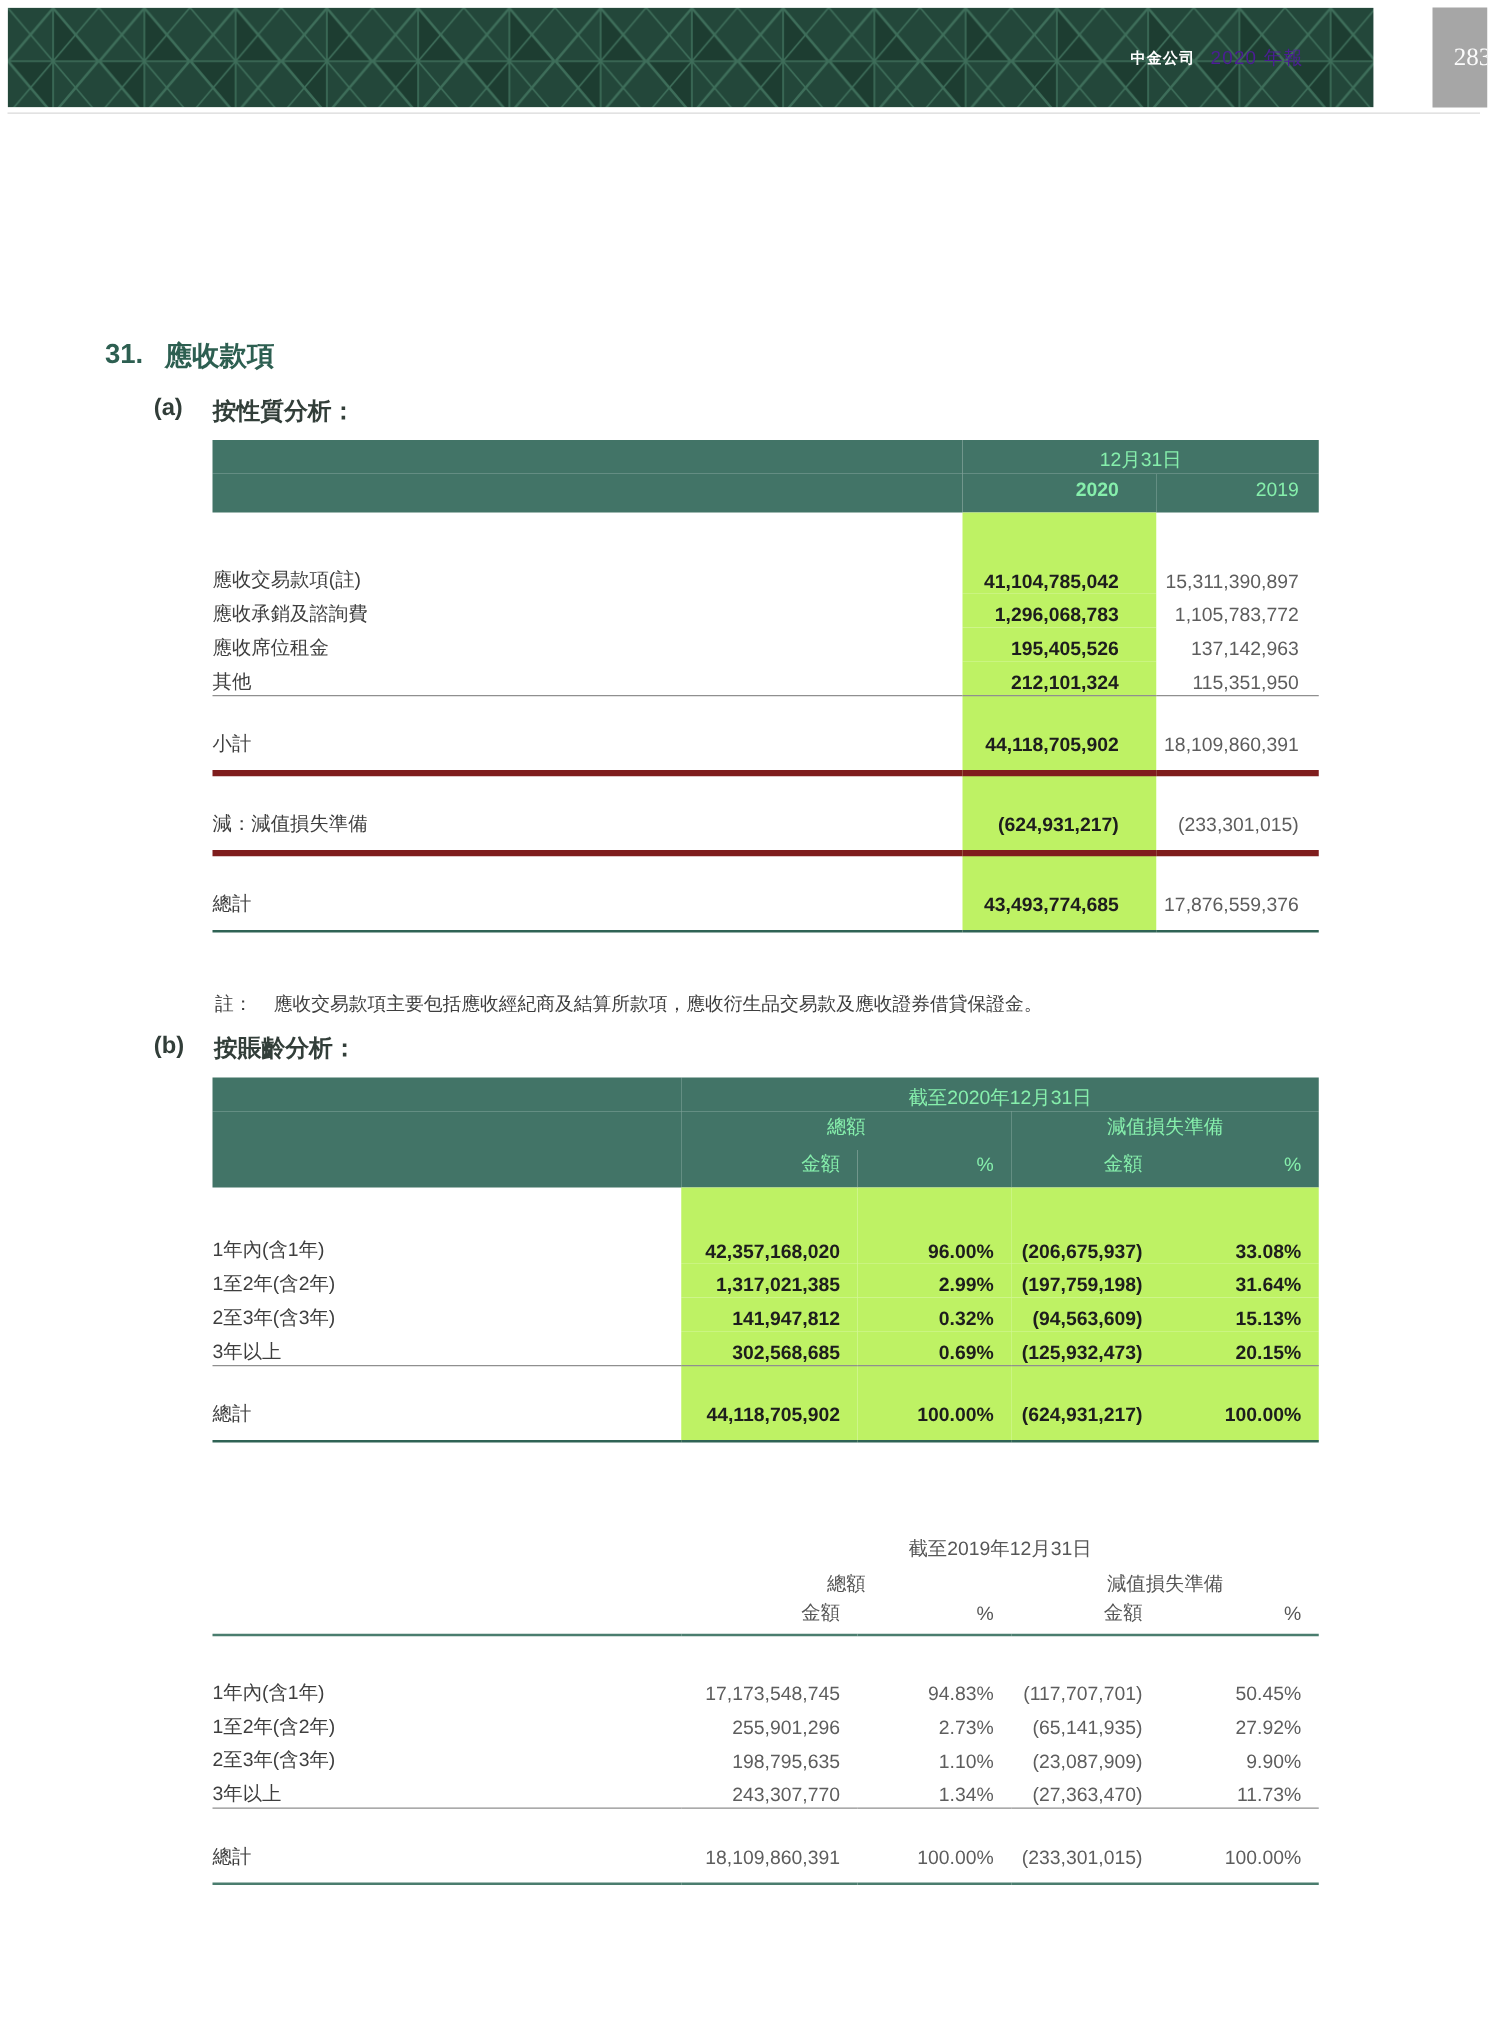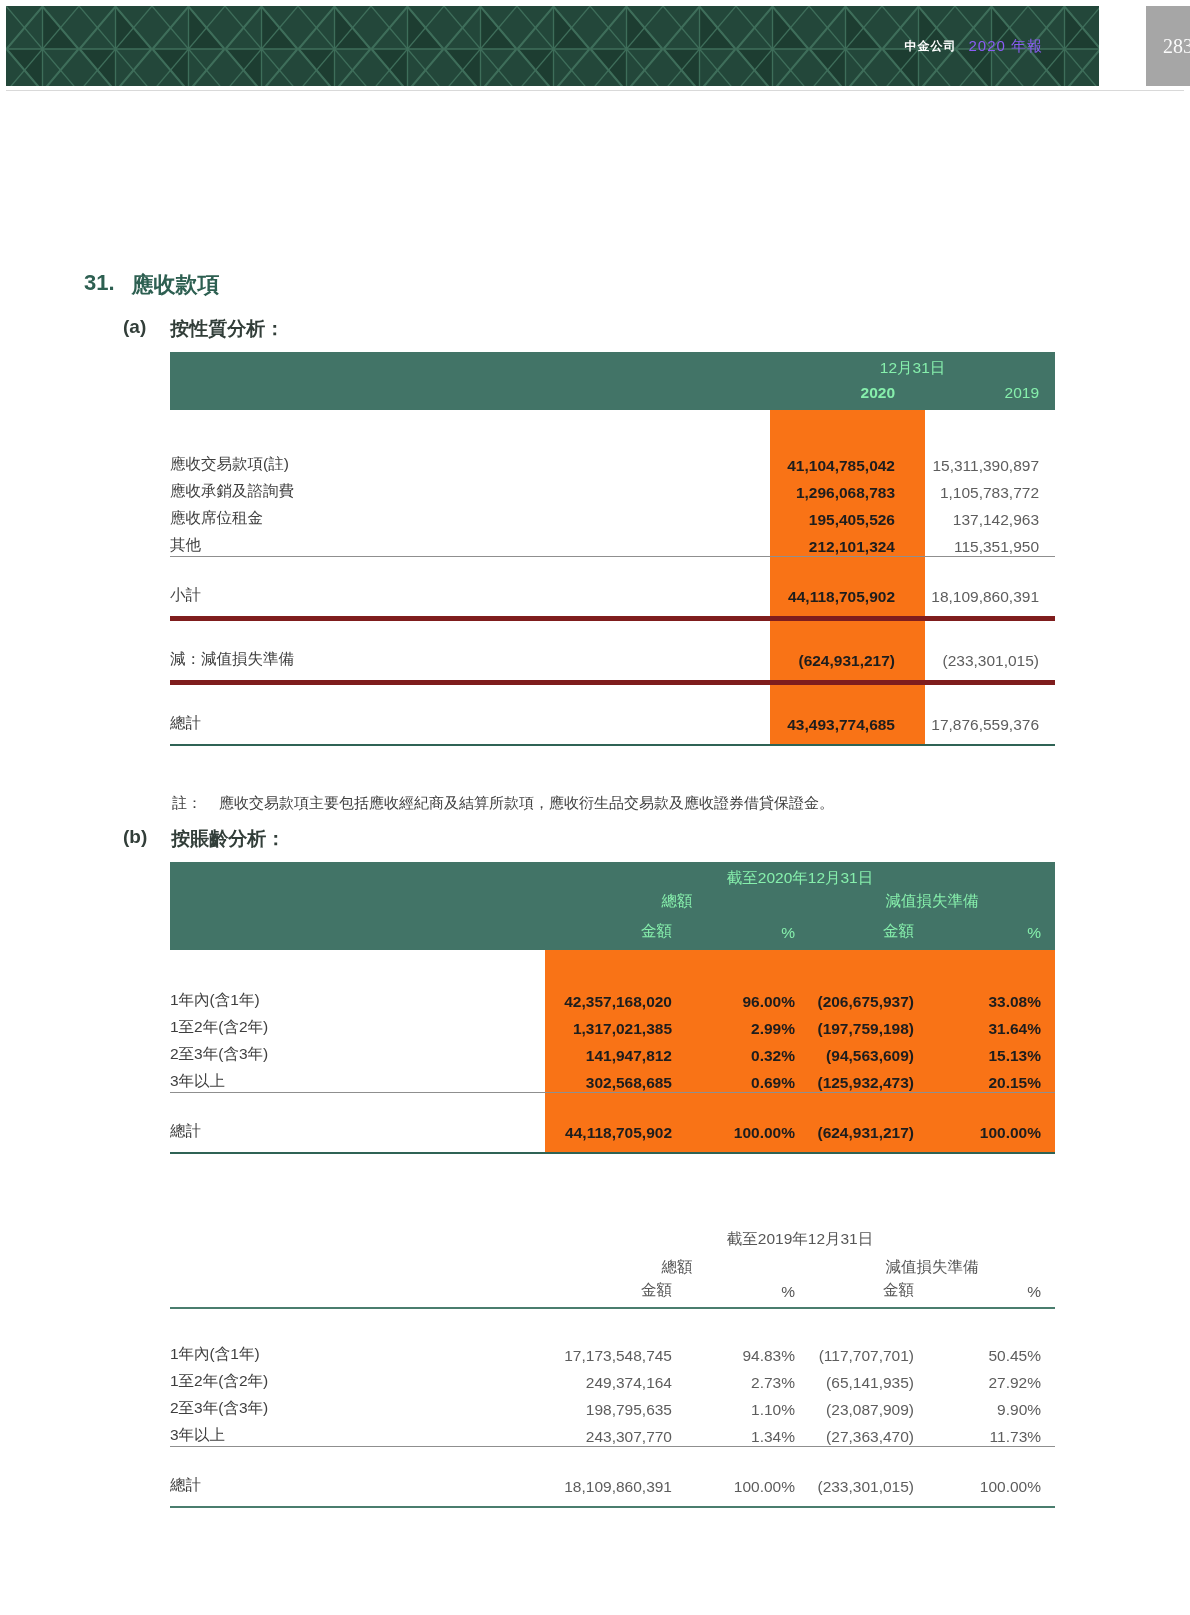--- a/index.html
+++ b/index.html
@@ -7,21 +7,21 @@
   .page {
     position:relative; width:1190px; height:1615px; background:#ffffff;
     font-family:"Liberation Sans", sans-serif; overflow:hidden;
   }
 
   
   .banner { position:absolute; top:6px; left:6px; width:1093px; height:80px; overflow:hidden; }
   .banner svg { display:block; }
   .banner-text { position:absolute; right:56px; top:0; height:100%; display:flex; align-items:center; gap:12px; }
   .banner-company { color:#ffffff; font-weight:bold; font-size:12px; letter-spacing:1px; }
-  .banner-report  { color:#8b5cf6; font-size:15px; letter-spacing:1px; }
+  .banner-report  { color:#4c1d95; font-size:15px; letter-spacing:1px; }
   .pagenum {
     position:absolute; top:6px; left:1106px; width:64px; height:80px; background:#a6a6a6;
     color:#fbfbfb; font-family:"Liberation Serif", serif; font-size:20px;
     display:flex; align-items:center; justify-content:center;margin-left:40px;
   }
   .top-rule { position:absolute; top:90px; left:6px; width:1178px; border-top:1px solid #d9d9d9; }
 
   
   .h1 { position:absolute; top:270px; left:84px; display:flex; gap:17px;
         color:#2d5f51; font-size:22px; font-weight:bold; }
@@ -47,21 +47,21 @@
   .pr16 { padding-right:16px; }
   .pr14 { padding-right:14px; }
   .bold-w { font-weight:bold; color:#ffffff; }
   .dim-w  { color:#bdd0c8; }
 
   .plainhead th { color:#565656; background:none; }
   .plainhead-r1 th { height:28px; }
   .plainhead-r2 th { height:28px; }
   .plainhead-r3 th { height:30px; padding-bottom:6px; border-bottom:2px solid #4a7d6e; }
 
-  .shade { background:#f97316;margin-left:44px; }
+  .shade { background:#bef264;margin-left:44px; }
   .sp-a  td { height:38px; }
   .sp-b  td { height:34px; }
   .sp-c  td { height:30px; }
 
   .data td { height:27px; }
   .lbl { color:#3e3e3e; }
   .v20 { font-weight:bold; color:#1d1d1d; }
   .v19 { color:#5d5d5d; }
   .uline td { border-bottom:1px solid #8f8f8f; }
   .sum td  { padding-top:28px; padding-bottom:10px; border-bottom:5px solid #7f1d1d; }
@@ -293,21 +293,21 @@
       </tr>
       <tr class="data">
         <td class="lbl">1年內(含1年)</td>
         <td class="num pr14 v19">17,173,548,745</td>
         <td class="num pr14 v19">94.83%</td>
         <td class="num pr14 v19">(117,707,701)</td>
         <td class="num pr14 v19">50.45%</td>
       </tr>
       <tr class="data">
         <td class="lbl">1至2年(含2年)</td>
-        <td class="num pr14 v19">249,374,164</td>
+        <td class="num pr14 v19">255,901,296</td>
         <td class="num pr14 v19">2.73%</td>
         <td class="num pr14 v19">(65,141,935)</td>
         <td class="num pr14 v19">27.92%</td>
       </tr>
       <tr class="data">
         <td class="lbl">2至3年(含3年)</td>
         <td class="num pr14 v19">198,795,635</td>
         <td class="num pr14 v19">1.10%</td>
         <td class="num pr14 v19">(23,087,909)</td>
         <td class="num pr14 v19">9.90%</td>

